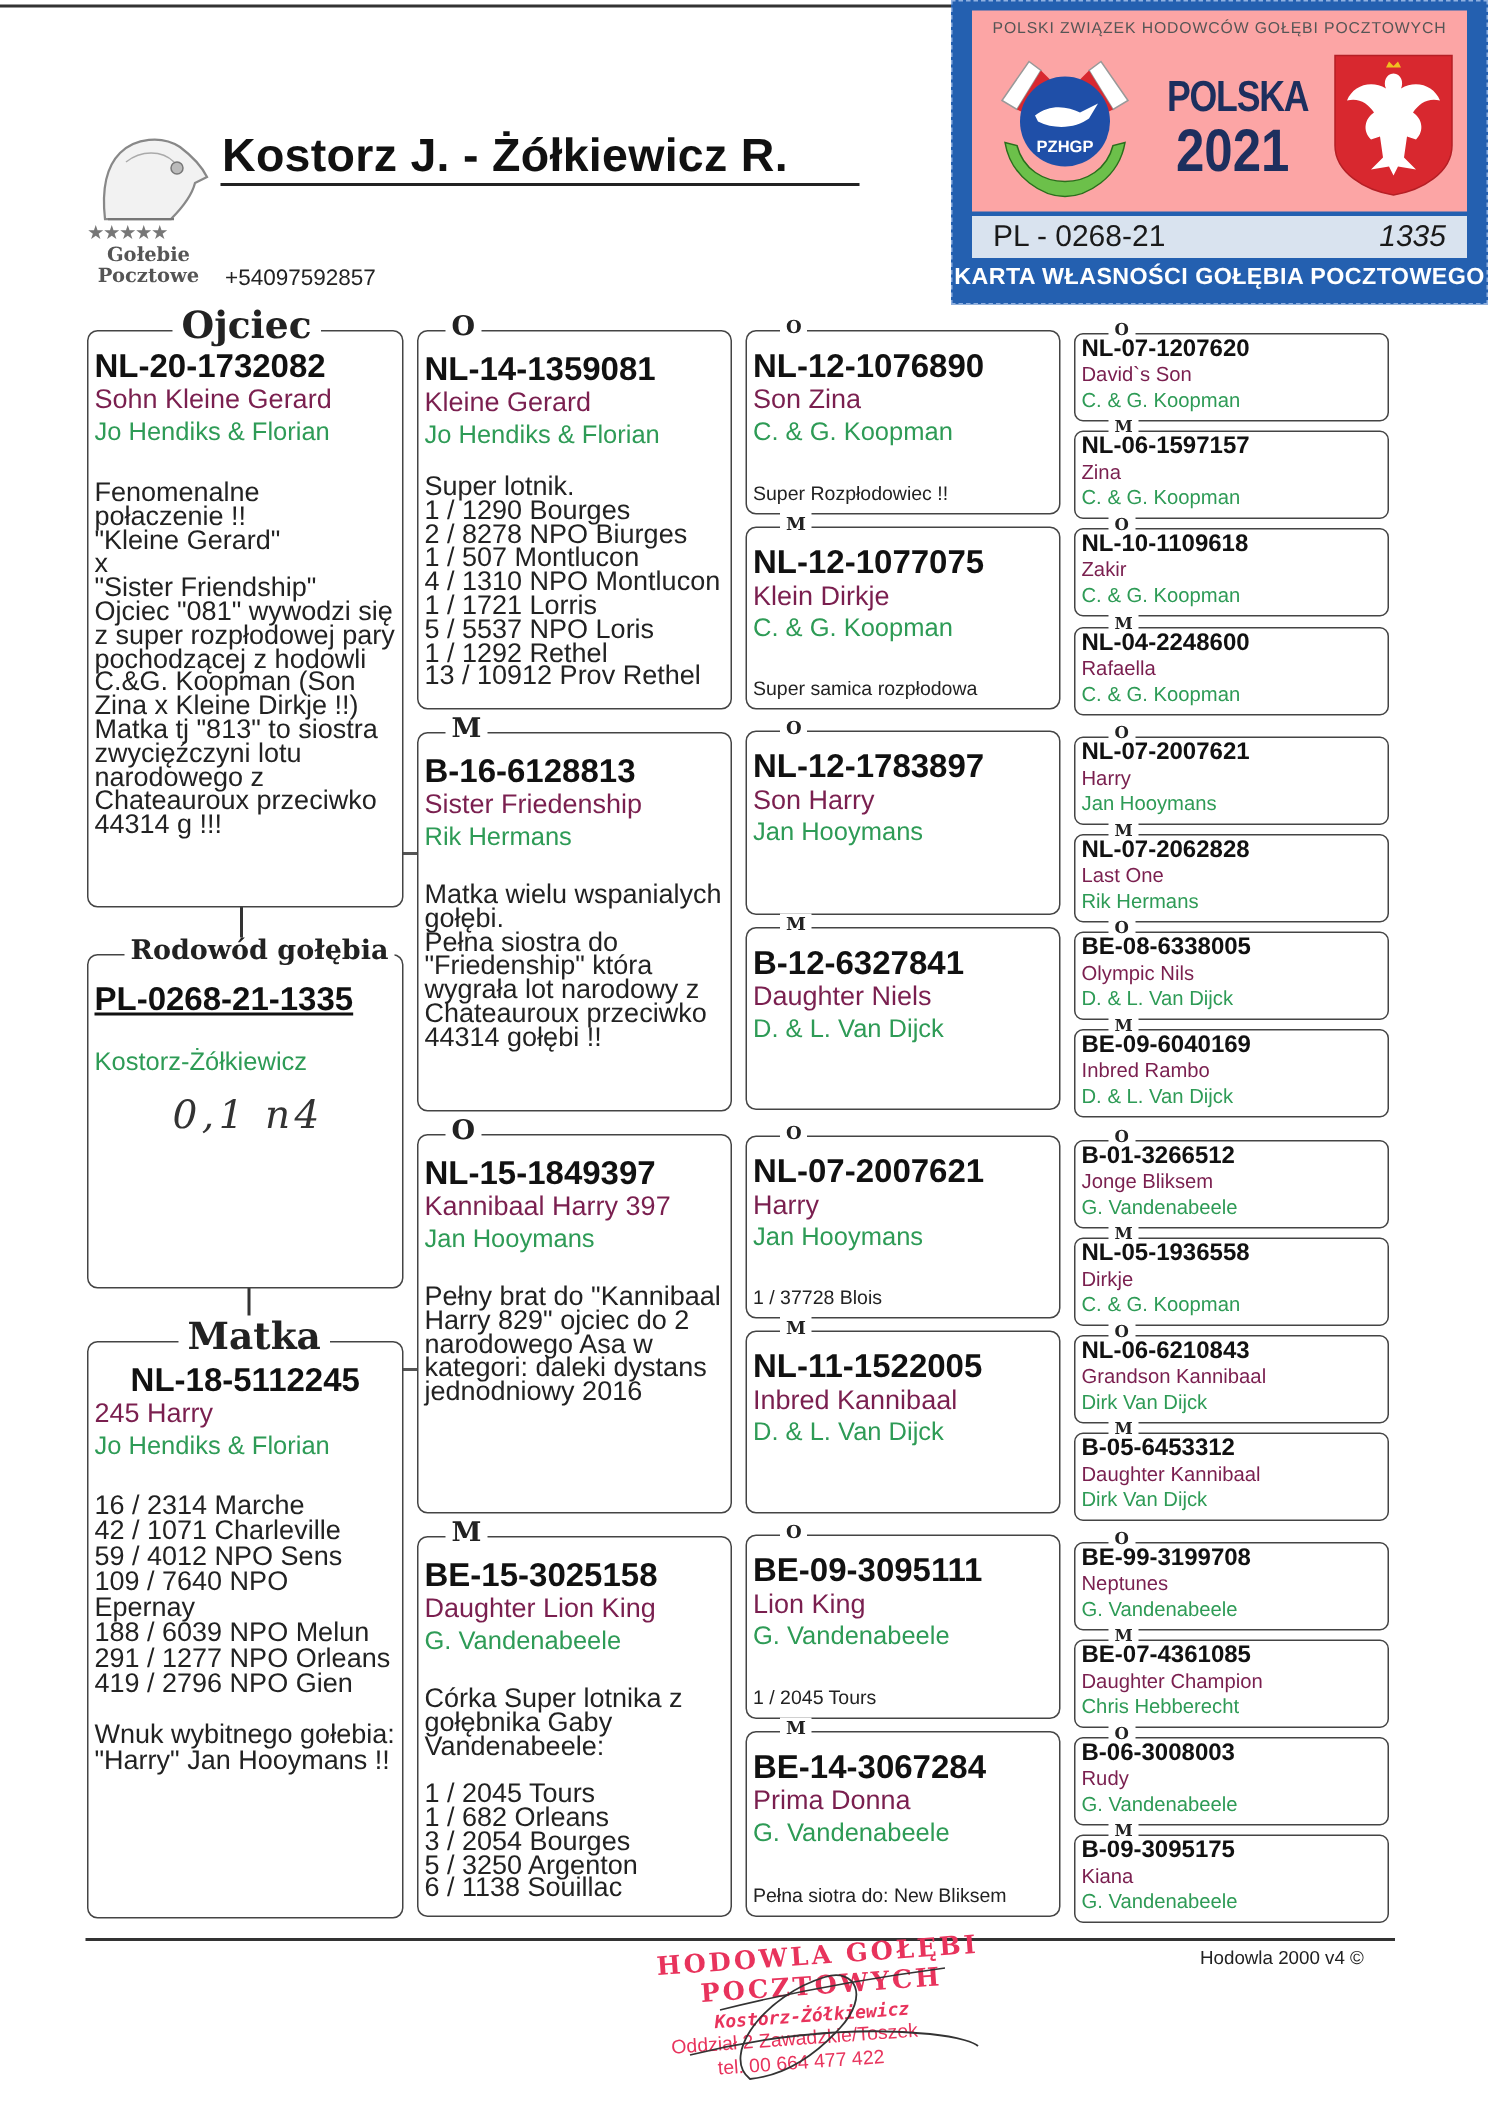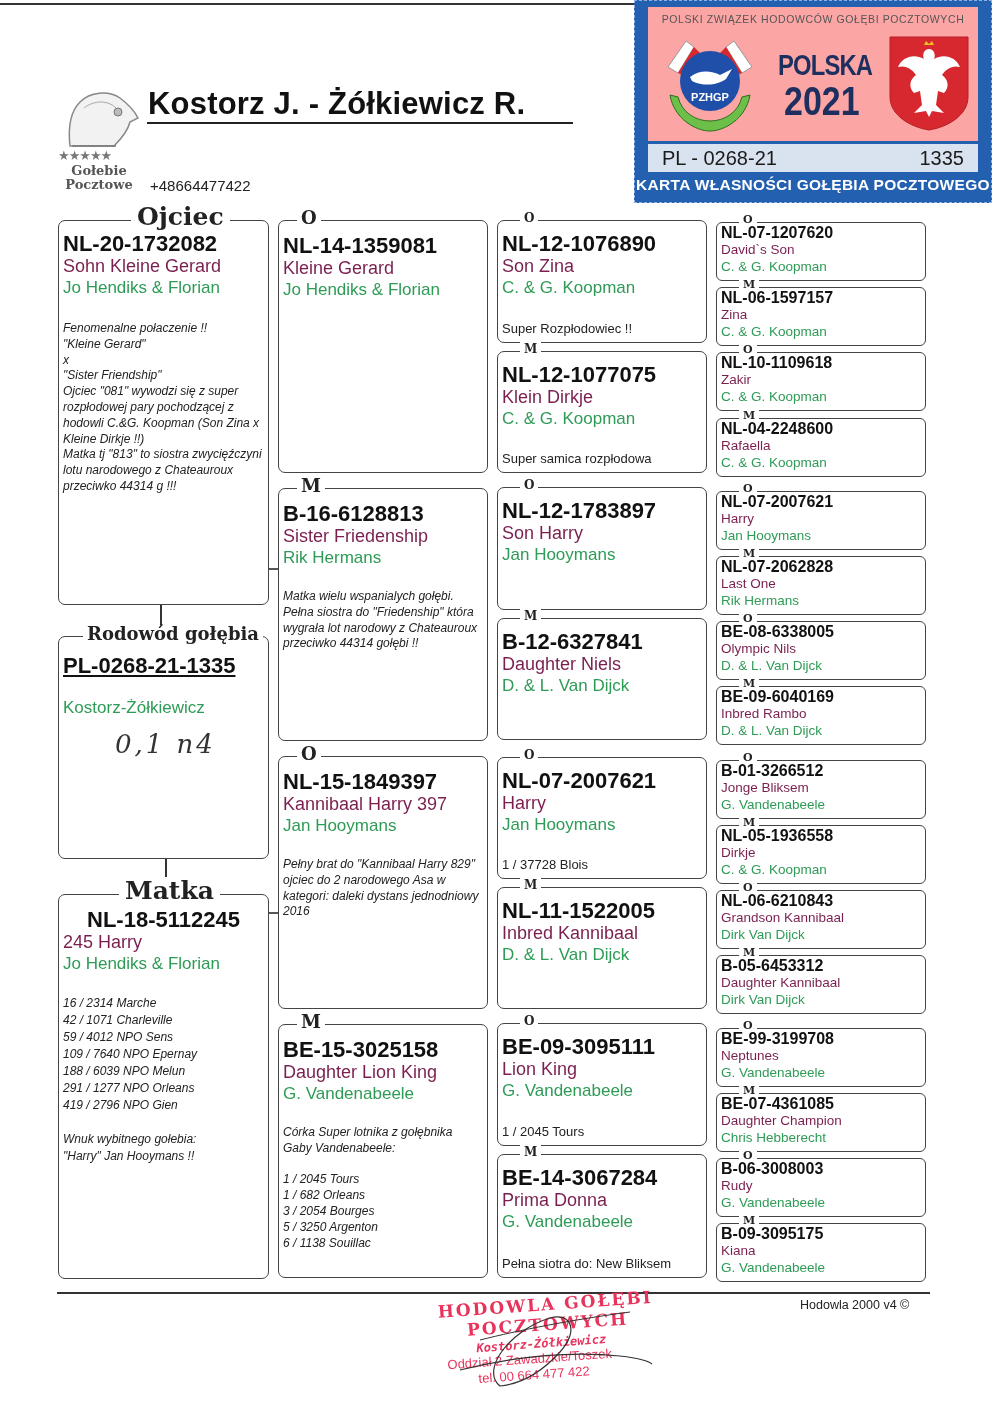--- a/index.html
+++ b/index.html
@@ -20,39 +20,39 @@
   
   .card { position: absolute; left: 634px; top: 0; width: 358px; height: 203px; background: #2460b0; border: 1px dashed #8fb0e0; }
   .card-inner { position: absolute; left: 13px; top: 6px; width: 330px; height: 134px; background: #fca5a5; }
   .card-org { position: absolute; left: 0; top: 6px; width: 100%; text-align: center; font-size: 10.5px; letter-spacing: 0.6px; color: #555; }
   .card-logo { position: absolute; left: 12px; top: 26px; width: 100px; height: 100px; }
   .card-polska { position: absolute; left: 130px; top: 42px; font-family: "Liberation Sans", sans-serif; font-weight: bold; font-size: 29px; color: #1d2f5e; letter-spacing: -1px; transform: scaleX(0.82); transform-origin: left; }
   .card-year { position: absolute; left: 136px; top: 72px; font-weight: bold; font-size: 40px; color: #1d2f5e; transform: scaleX(0.85); transform-origin: left; }
   .card-eagle { position: absolute; left: 240px; top: 28px; width: 82px; height: 96px; }
   .card-ring-bar { position: absolute; left: 13px; top: 141px; width: 330px; height: 30px; background: #d9e3ef; border-top: 2px solid #2460b0; }
   .card-ring { position: absolute; left: 14px; top: 3px; font-size: 20px; color: #1a1a1a; }
-  .card-num { position: absolute; right: 14px; top: 3px; font-size: 20px; color: #1a1a1a; }
+  .card-num { position: absolute; right: 14px; top: 3px; font-size: 20px; color: #1a1a1a; font-style: italic; }
   .card-foot { position: absolute; left: 0; top: 175px; width: 100%; text-align: center; color: #fff; font-weight: bold; font-size: 15.5px; letter-spacing: 0.3px; }
 
   
   .box { position: absolute; border: 1.5px solid #444; border-radius: 7px; background: #fff; overflow: visible; }
   .legend { position: absolute; top: -12px; background: #fff; padding: 0 4px; font-family: "DejaVu Serif", serif; font-weight: bold; color: #222; line-height: 18px; }
   .legend.big { font-size: 25px; top: -18px; line-height: 28px; padding: 0 6px; }
   .legend.mid { font-size: 18px; top: -12px; }
   .legend.sm { font-size: 12px; top: -10px; line-height: 14px; }
   .legend.xs { font-size: 11px; top: -9px; line-height: 12px; }
   .ring { font-weight: bold; color: #111; }
   .name { color: #7a1f4f; }
   .owner { color: #2e9b56; }
   .note { color: #222; white-space: pre-line; }
 
   .box.l1 .ring { font-size: 22px; line-height: 22px; }
   .box.l1 .name { font-size: 18px; line-height: 22px; }
   .box.l1 .owner { font-size: 17px; line-height: 22px; }
-  .box.l1 .note { font-size: 12px; line-height: 15.8px; margin-top: 22px; font-style: italic; }
+  .box.l1 .note { font-size: 18px; line-height: 15.8px; margin-top: 22px; }
   .box .inner { padding: 2px 4px 0 4px; }
 
   .box.l4 { border-radius: 6px; }
   .box.l4 .ring { font-size: 16px; line-height: 19px; }
   .box.l4 .name { font-size: 13.5px; line-height: 16px; }
   .box.l4 .owner { font-size: 13.5px; line-height: 17px; }
   .box.l4 .inner { padding: 0 4px; }
 
   .note-bottom { position: absolute; left: 4px; bottom: 6px; font-size: 13px; line-height: 15px; color: #222; }
 
@@ -85,21 +85,21 @@
     <path d="M8 58 L52 58" stroke="#777" stroke-width="1.5"></path>
   </svg>
   <div class="logo-stars">★★★★★</div>
   <div class="logo-text">
     <div>Gołebie</div>
     <div>Pocztowe</div>
   </div>
 </div>
 <div class="title">Kostorz J. - Żółkiewicz R.</div>
 <div class="title-line"></div>
-<div class="phone">+48664477422</div>
+<div class="phone">+54097592857</div>
 
 <div class="card">
   <div class="card-inner">
     <div class="card-org">POLSKI ZWIĄZEK HODOWCÓW GOŁĘBI POCZTOWYCH</div>
     <svg class="card-logo" viewBox="0 0 100 100">
       <path d="M8 34 L26 8 L34 14 L18 40 Z" fill="#fff" stroke="#999"></path>
       <path d="M18 40 L34 14 L40 20 L26 44 Z" fill="#d8282f"></path>
       <path d="M92 34 L74 8 L66 14 L82 40 Z" fill="#fff" stroke="#999"></path>
       <path d="M82 40 L66 14 L60 20 L74 44 Z" fill="#d8282f"></path>
       <path d="M10 62 C14 86 36 98 50 98 C64 98 86 86 90 62 L82 64 C78 80 64 88 50 88 C36 88 22 80 18 64 Z" fill="#6cc04a" stroke="#2a6e1c"></path>
@@ -121,21 +121,21 @@
   </div>
   <div class="card-foot">KARTA WŁASNOŚCI GOŁĘBIA POCZTOWEGO</div>
 </div>
 
 <div class="vline" style="left:160px; top:604px; height:30px;"></div>
 <div class="vline" style="left:165px; top:858px; height:28px;"></div>
 <div class="hline" style="left:268px; top:568px; width:12px;"></div>
 <div class="hline" style="left:268px; top:912px; width:12px;"></div>
 
 <div class="box l1" style="left:58px; top:220px; width:211px; height:385px;">
-  <span class="legend big" style="left:56px;margin-left:16px;">Ojciec</span>
+  <span class="legend big" style="left:56px;">Ojciec</span>
   <div class="inner">
     <div class="ring" style="margin-top:10px;">NL-20-1732082</div>
     <div class="name">Sohn Kleine Gerard</div>
     <div class="owner">Jo Hendiks &amp; Florian</div>
     <div class="note">Fenomenalne połaczenie !!
 "Kleine Gerard"
  x
  "Sister Friendship"
 Ojciec "081" wywodzi się z super rozpłodowej pary pochodzącej z hodowli C.&amp;G. Koopman (Son Zina x Kleine Dirkje !!)
 Matka tj "813" to siostra zwycięźczyni lotu narodowego z  Chateauroux przeciwko 44314 g !!!</div>
@@ -169,20 +169,29 @@
 "Harry" Jan Hooymans !!</div>
   </div>
 </div>
 
 <div class="box l1" style="left:278px; top:220px; width:210px; height:253px;">
   <span class="legend mid" style="left:18px;">O</span>
   <div class="inner">
     <div class="ring" style="margin-top:12px;">NL-14-1359081</div>
     <div class="name">Kleine Gerard</div>
     <div class="owner">Jo Hendiks &amp; Florian</div>
+    <div class="note" style="margin-top:16px;">Super lotnik.
+1 / 1290 Bourges
+ 2 / 8278 NPO Biurges
+1 / 507 Montlucon
+4 / 1310 NPO Montlucon
+1 / 1721 Lorris
+5 / 5537 NPO Loris
+1 / 1292 Rethel
+13 / 10912 Prov Rethel</div>
   </div>
 </div>
 <div class="box l1" style="left:278px; top:488px; width:210px; height:253px;">
   <span class="legend mid" style="left:18px;">M</span>
   <div class="inner">
     <div class="ring" style="margin-top:12px;">B-16-6128813</div>
     <div class="name">Sister Friedenship</div>
     <div class="owner">Rik Hermans</div>
     <div class="note" style="margin-top:20px;">Matka wielu wspanialych gołębi.
 Pełna siostra do "Friedenship"  która wygrała lot narodowy z Chateauroux przeciwko 44314 gołębi !!</div>

